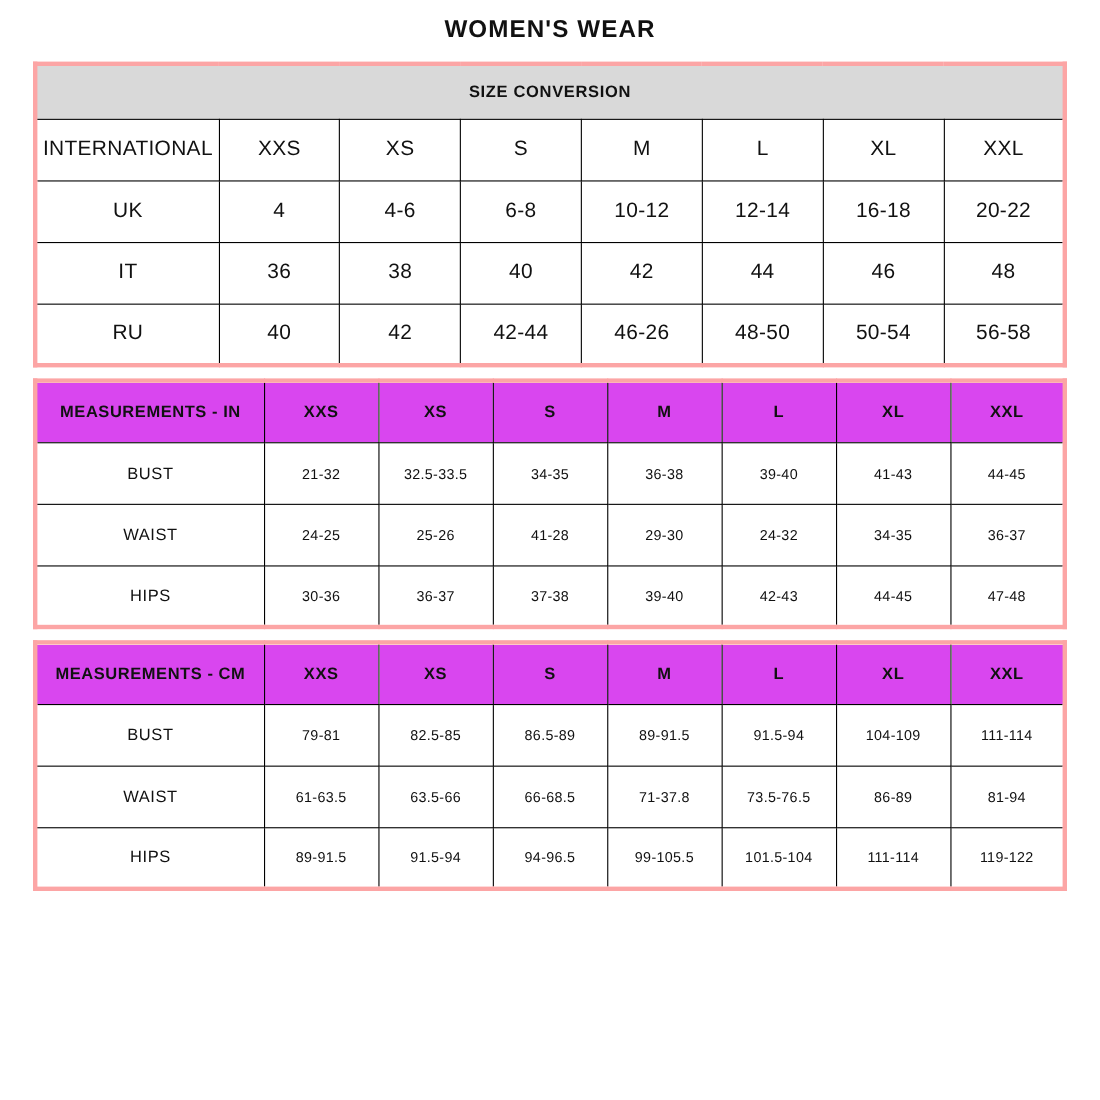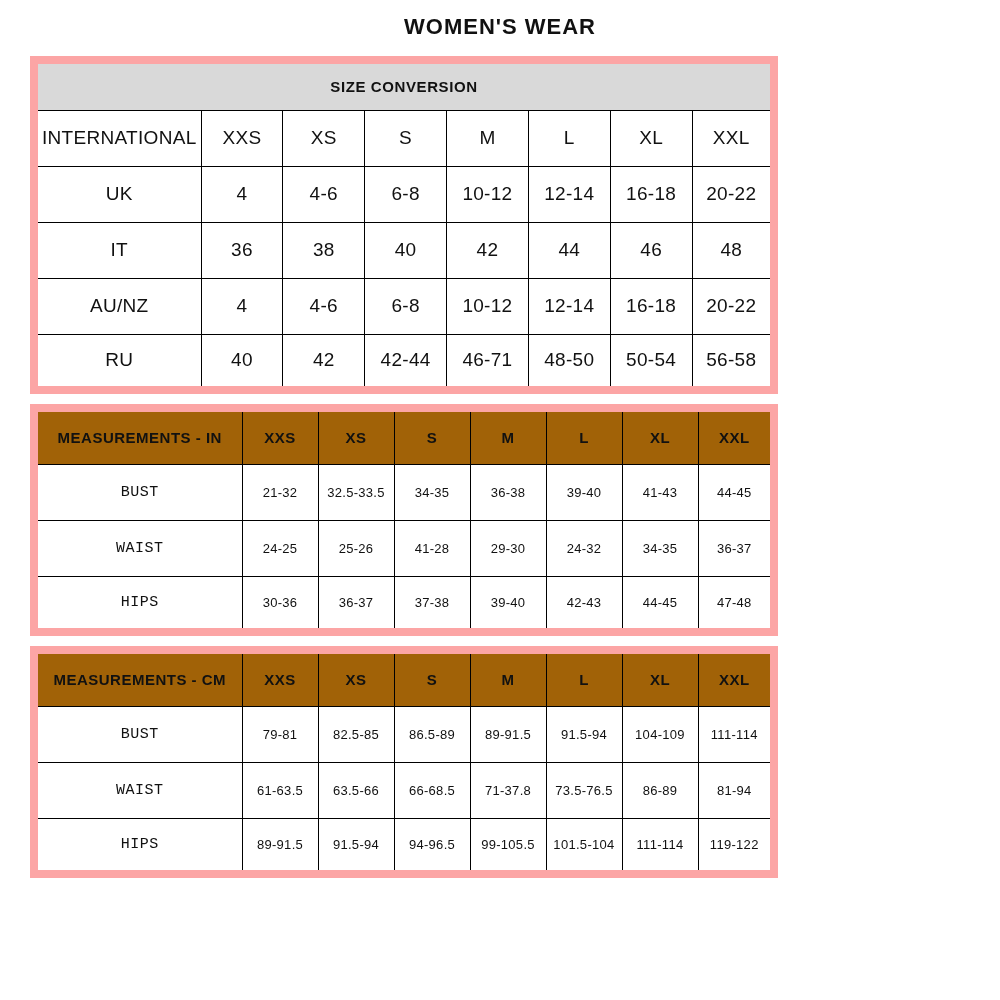--- a/index.html
+++ b/index.html
@@ -12,24 +12,24 @@
   }
   .page { padding: 10px 30px 18px 30px; }
   .page-title {
     text-align: center;
     font-size: 22px;
     font-weight: bold;
     letter-spacing: 1px;
     margin: 4px 0 16px 0;
   }
   table {
-    width: 748px;
+    width: 940px;
     table-layout: fixed;
     border-collapse: collapse;
-    border: 8px solid #fca5a5;
+    border: 4px solid #fca5a5;
     margin-bottom: 10px;
   }
   th, td {
     border: 1.5px solid #000000;
     text-align: center;
     vertical-align: middle;
     letter-spacing: 0.3px;
     overflow: hidden;
   }
   
@@ -43,33 +43,32 @@
   }
   .t1 th, .t1 td {
     height: 56px;
     font-size: 19px;
     font-weight: normal;
   }
   
   .t2 col.c-label2 { width: 208px; }
   .t2 thead th {
     height: 56px;
-    background: #a16207;
+    background: #d946ef;
     font-weight: bold;
     font-size: 15px;
     letter-spacing: 0.5px;
   }
   .t2 tbody td {
     height: 56px;
     font-size: 13px;
   }
   .t2 tbody td.row-label {
     font-size: 15px;
     letter-spacing: 0.5px;
-    font-family: Liberation Mono, monospace;
   }
 </style>
 </head>
 <body>
 
 <div class="page">
 
   <h1 class="page-title">WOMEN'S WEAR</h1>
 
   <table class="t1">
@@ -107,35 +106,25 @@
           <td class="row-label">IT</td>
           <td>36</td>
           <td>38</td>
           <td>40</td>
           <td>42</td>
           <td>44</td>
           <td>46</td>
           <td>48</td>
         </tr>
         <tr>
-          <td class="row-label">AU/NZ</td>
-          <td>4</td>
-          <td>4-6</td>
-          <td>6-8</td>
-          <td>10-12</td>
-          <td>12-14</td>
-          <td>16-18</td>
-          <td>20-22</td>
-        </tr>
-        <tr>
           <td class="row-label">RU</td>
           <td>40</td>
           <td>42</td>
           <td>42-44</td>
-          <td>46-71</td>
+          <td>46-26</td>
           <td>48-50</td>
           <td>50-54</td>
           <td>56-58</td>
         </tr>
       </tbody>
   </table>
 
   <table class="t2">
     <colgroup>
         <col class="c-label2">

